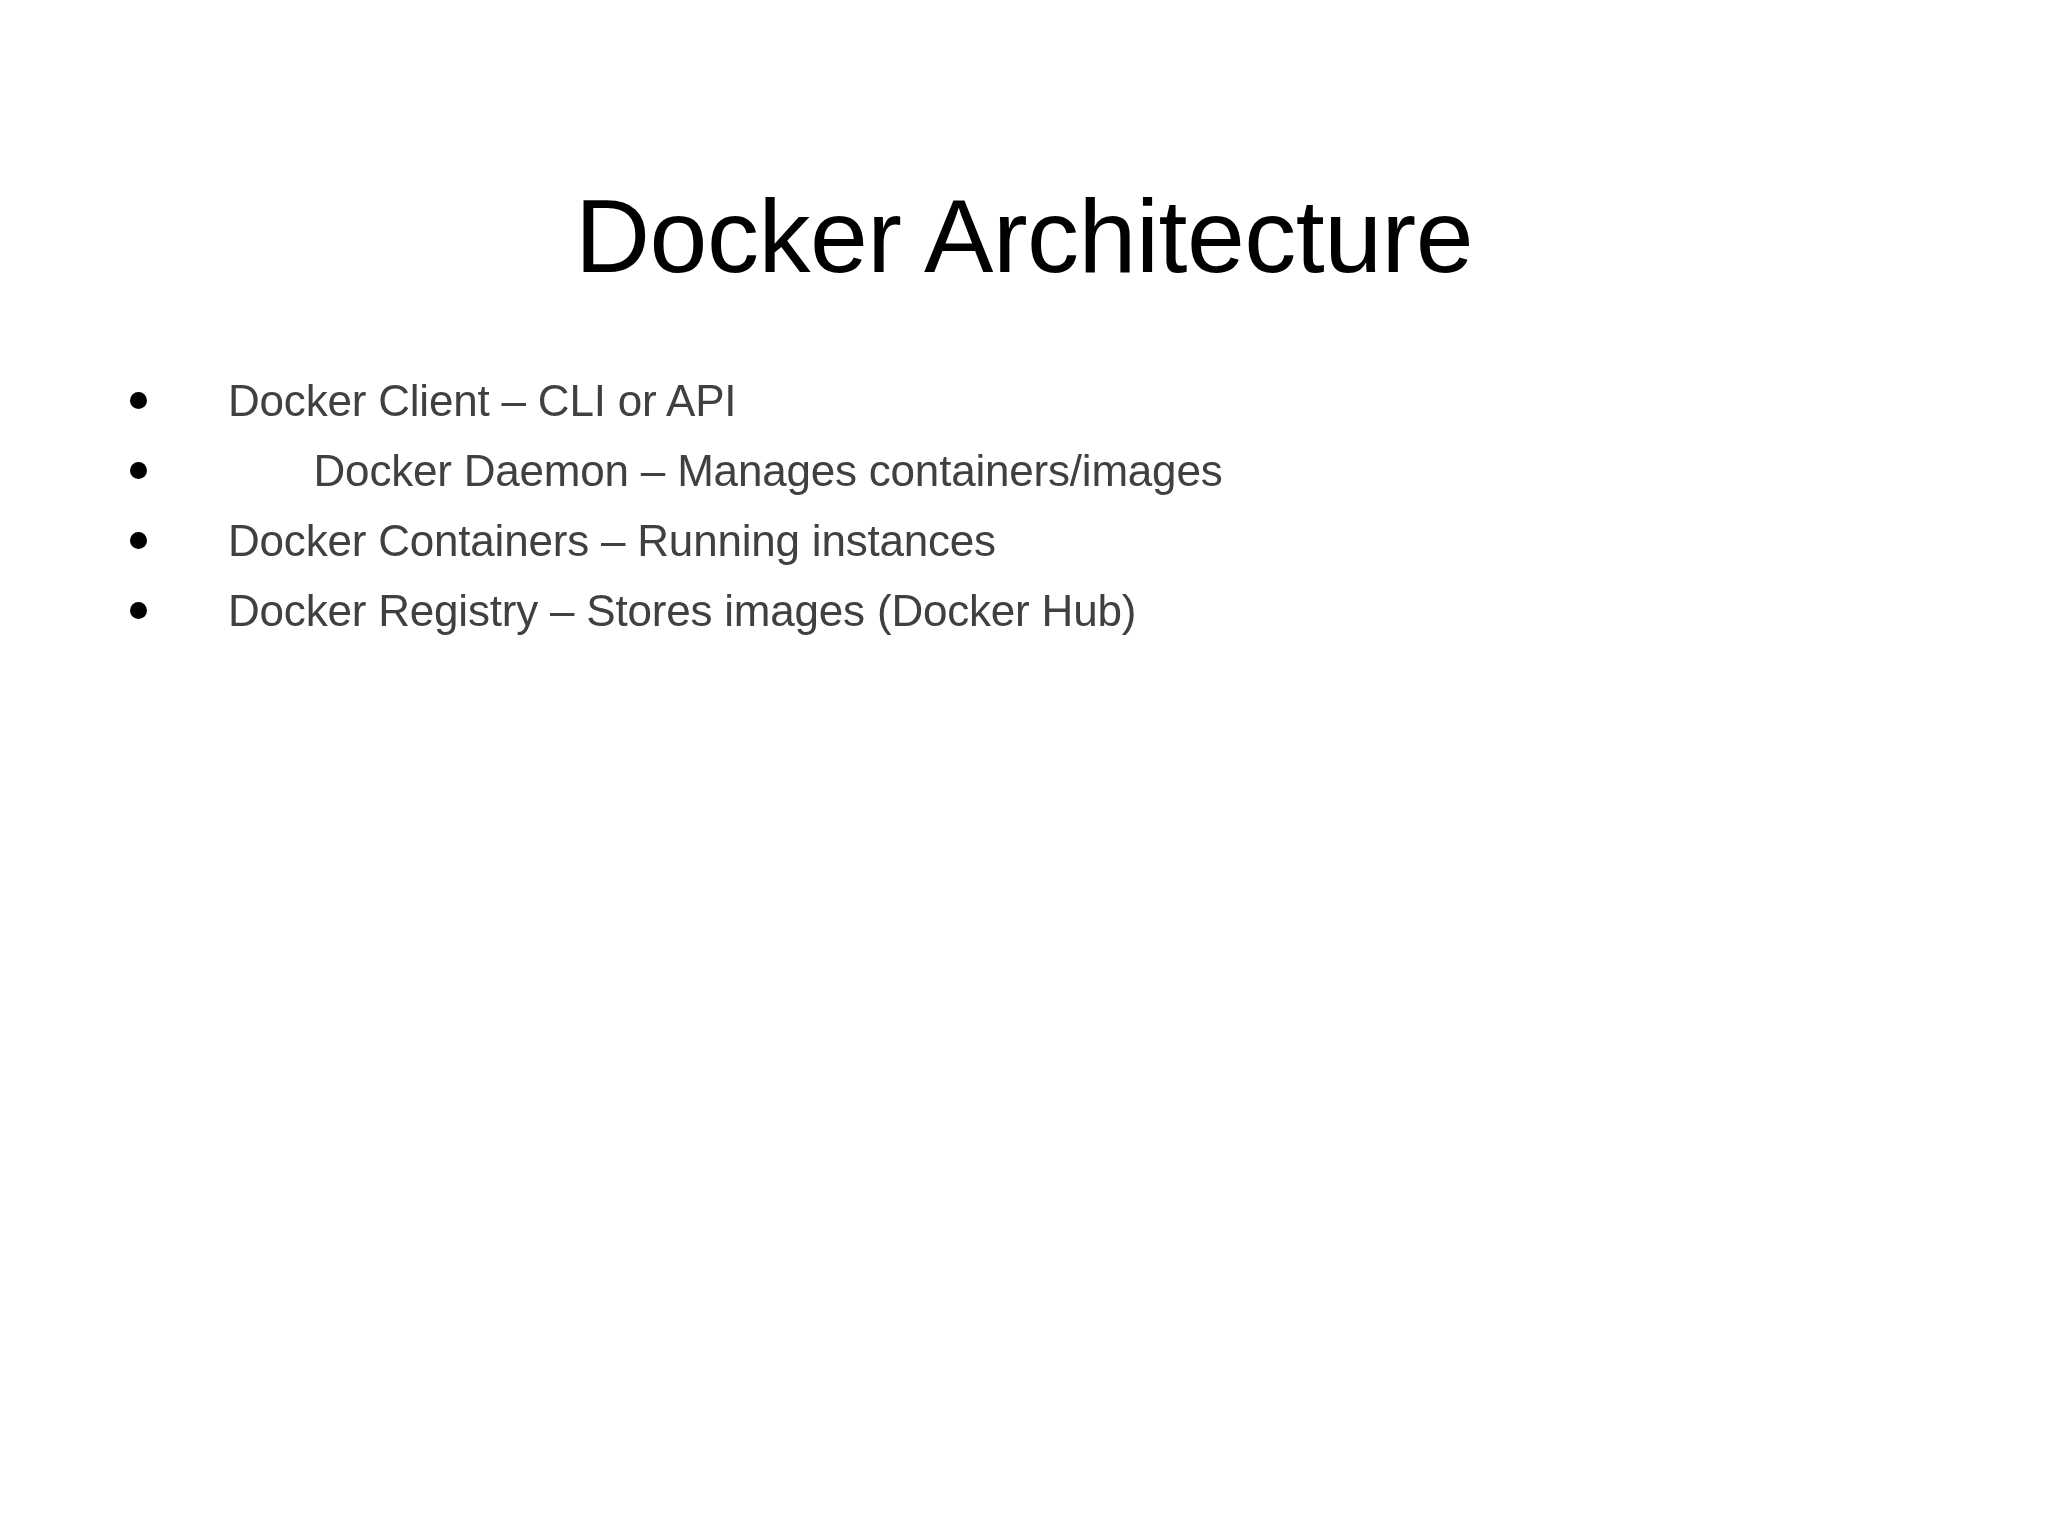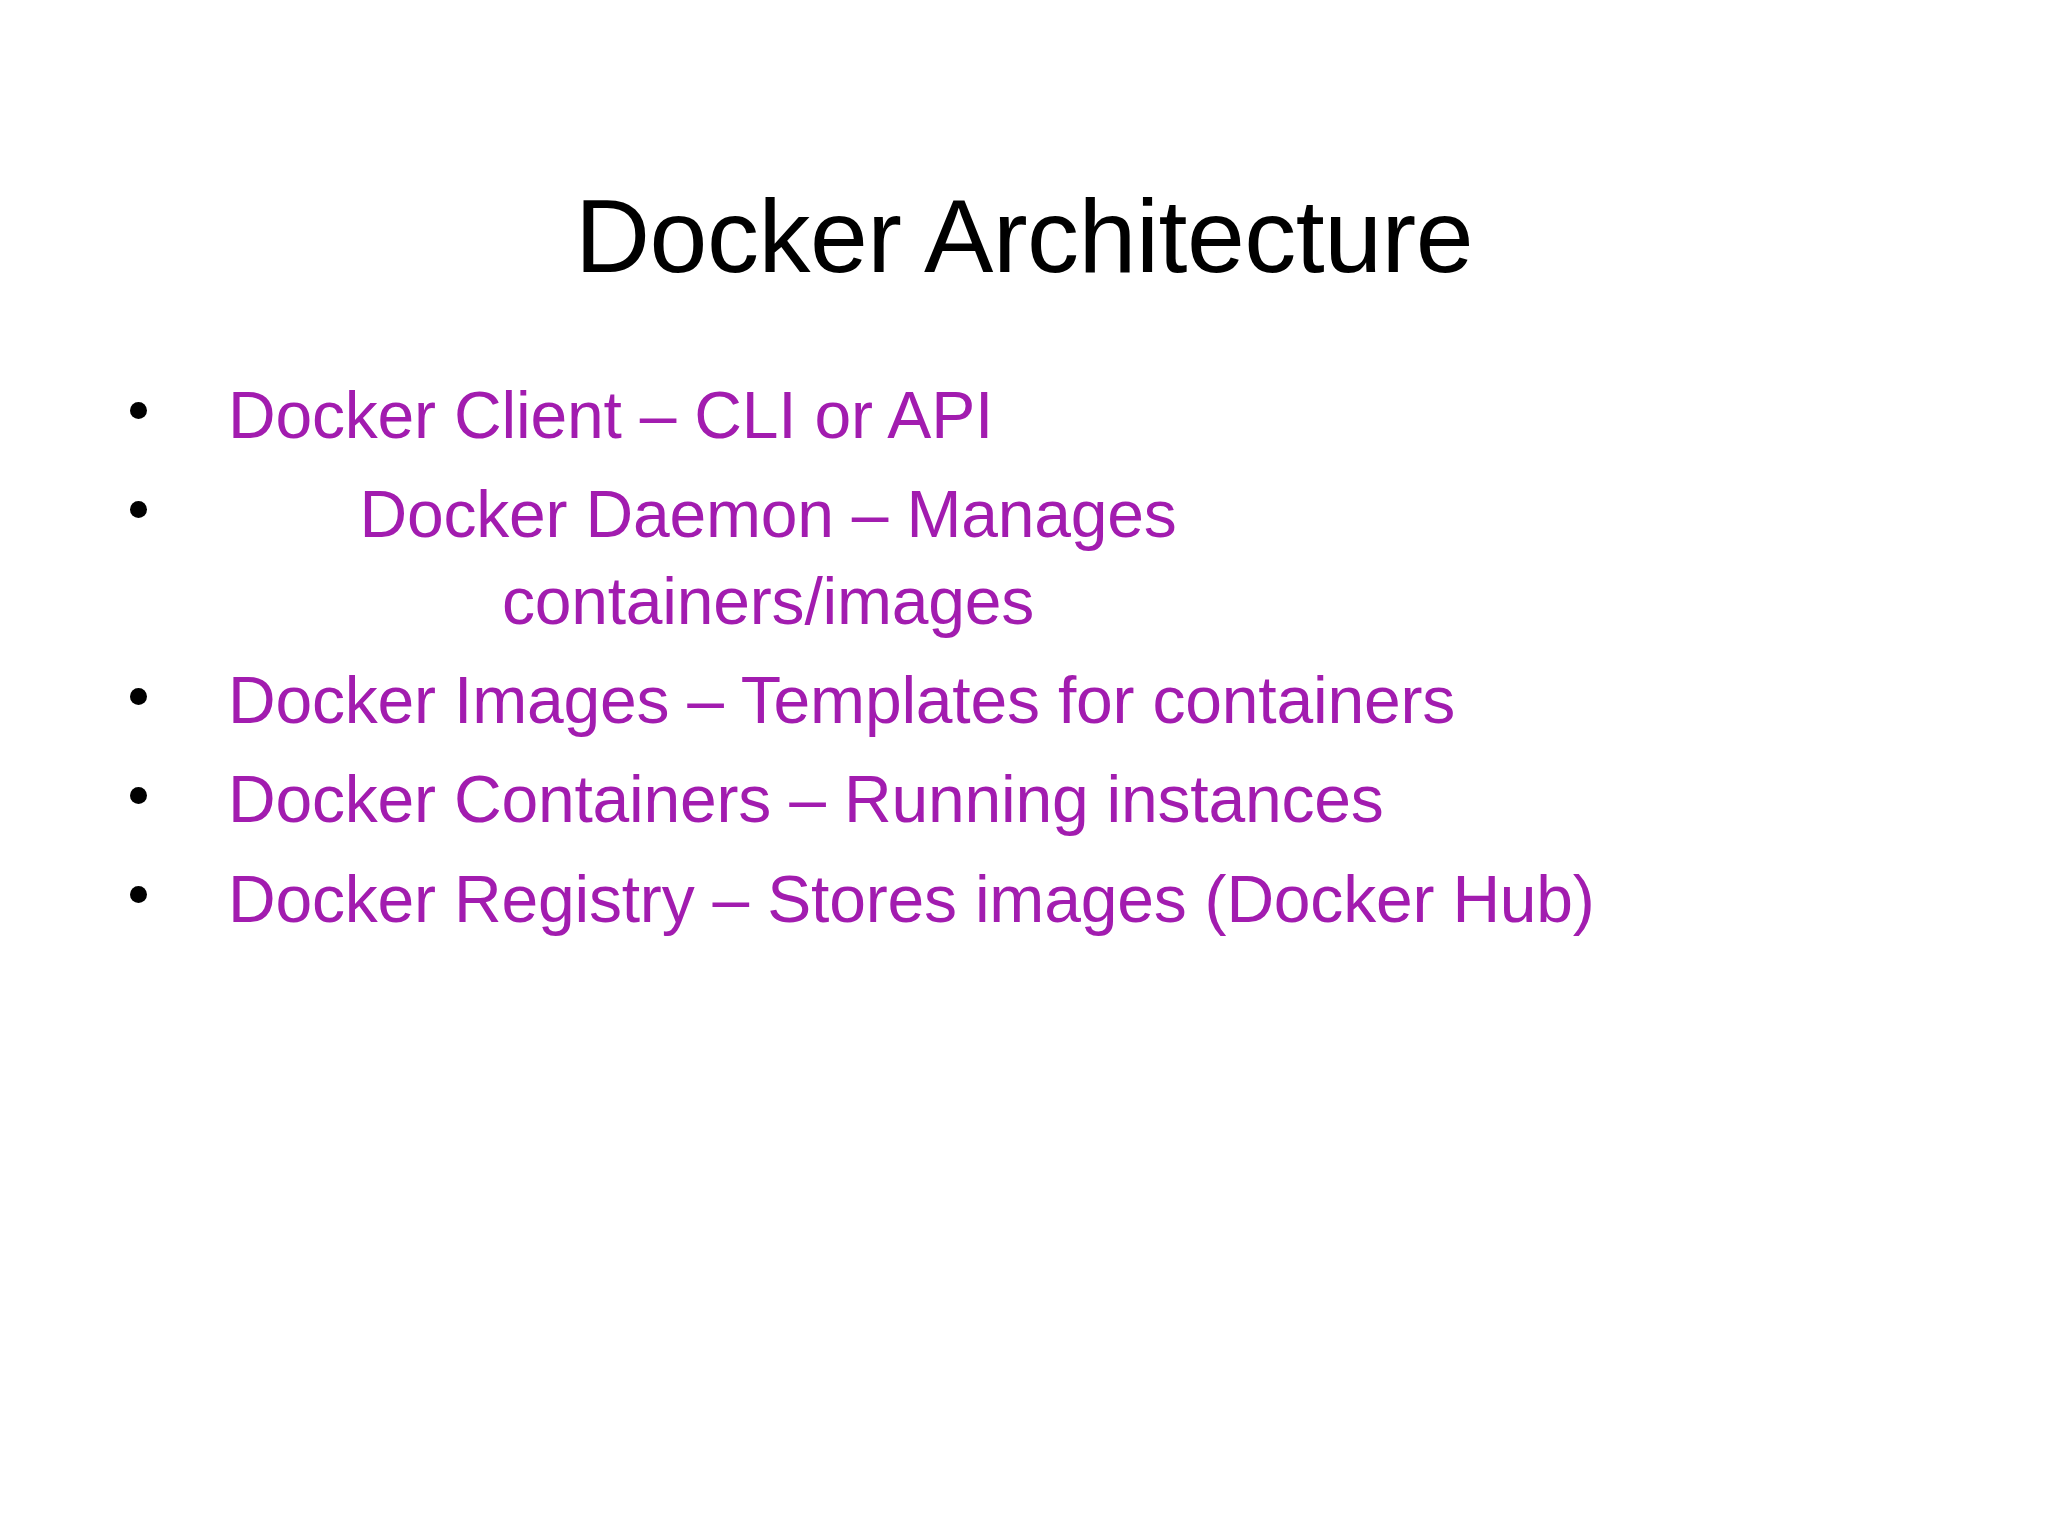--- a/index.html
+++ b/index.html
@@ -44,24 +44,24 @@
     width: 1880px;
     margin: 0;
     padding: 0;
     list-style: none;
   }
 
   .bullet-item {
     position: relative;
     padding-left: 108px;
     margin: 0 0 12px 0;
-    font-size: 66px;
+    font-size: 44px;
     line-height: 1.32;
     font-weight: 400;
-    color: #a21caf;
+    color: #404040;
     letter-spacing: -0.2px;
   }
 
   .bullet-item:last-child {
     margin-bottom: 8px;
   }
 
   .bullet-marker {
     position: absolute;
     left: 10px;
@@ -95,24 +95,20 @@
     <li class="bullet-item">
       <span class="bullet-marker"></span>
       <span class="bullet-text">Docker Client – CLI or API</span>
     </li>
 
     <li class="bullet-item bullet-item--wrap">
       <span class="bullet-marker"></span>
       <span class="bullet-text">Docker Daemon – Manages containers/images</span>
     </li>
 
-    <li class="bullet-item">
-      <span class="bullet-marker"></span>
-      <span class="bullet-text">Docker Images – Templates for containers</span>
-    </li>
 
     <li class="bullet-item">
       <span class="bullet-marker"></span>
       <span class="bullet-text">Docker Containers – Running instances</span>
     </li>
 
     <li class="bullet-item">
       <span class="bullet-marker"></span>
       <span class="bullet-text">Docker Registry – Stores images (Docker Hub)</span>
     </li>

